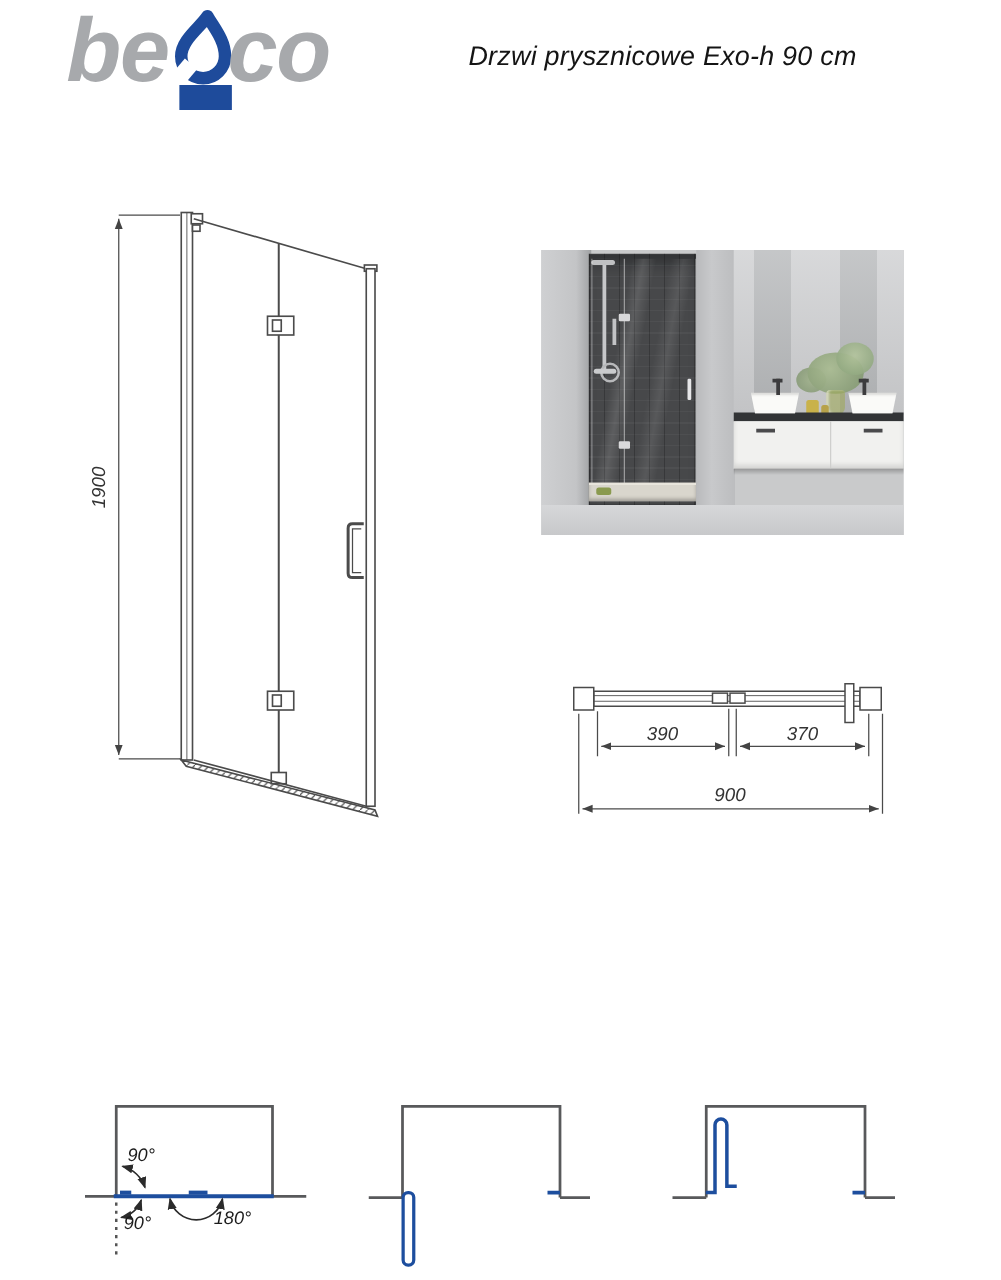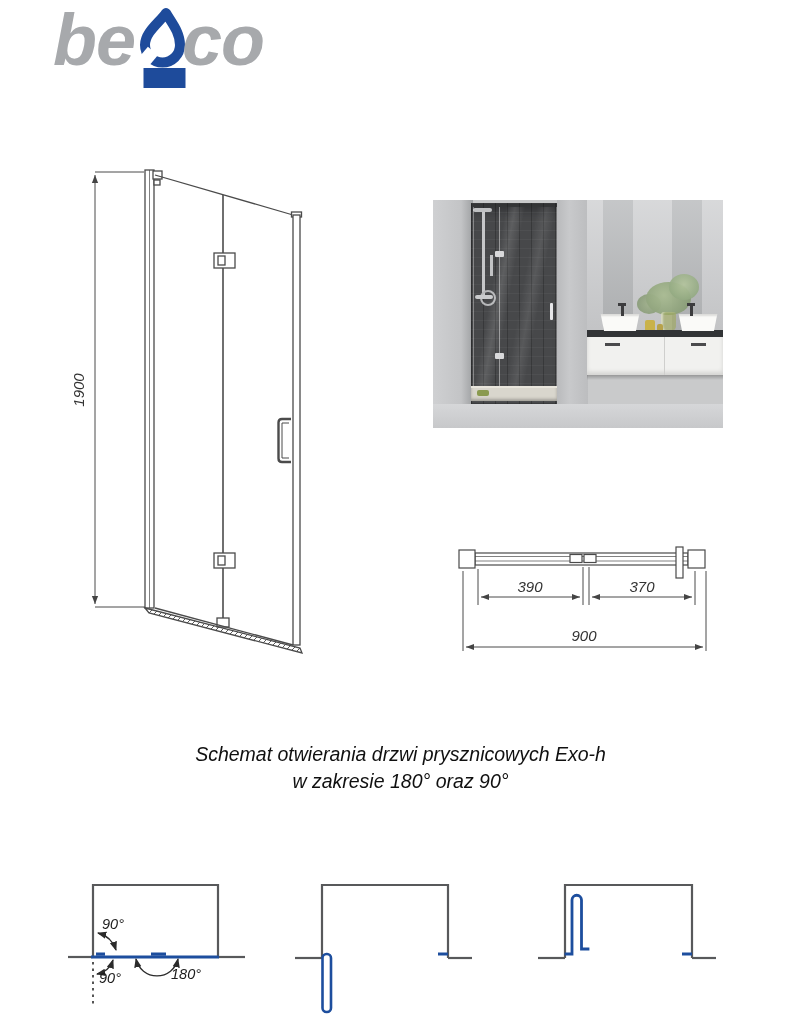--- a/index.html
+++ b/index.html
@@ -74,20 +74,21 @@
   <svg class="abs" style="left:50px;top:2px;" width="215" height="95" viewBox="0 0 215 95">
     <text x="3" y="63" font-family="Liberation Sans, sans-serif" font-size="72" font-weight="bold" letter-spacing="-1" fill="#a7a9ac">be</text>
     <g>
       <path d="M 116,11 C 110,20 95,30 95,43 A 17.5,17.5 0 0 0 130,43 C 130,30 121,20 116,11 Z" fill="none" stroke="#1e4b9b" stroke-width="10" stroke-linejoin="round"></path>
       <rect x="92" y="47" width="13" height="15" fill="#ffffff" transform="rotate(40 98 54)"></rect>
     </g>
     <text x="132" y="63" font-family="Liberation Sans, sans-serif" font-size="72" font-weight="bold" letter-spacing="-1" fill="#a7a9ac">co</text>
     <rect x="93.5" y="66" width="42" height="20" fill="#1e4b9b"></rect>
   </svg>
 
+  <div class="abs" id="page-title">Drzwi prysznicowe Exo-h 90 cm</div>
 
   <svg class="abs" style="left:60px;top:162px;" width="250" height="535" viewBox="0 0 250 535">
     <defs>
       <marker id="arrA" viewBox="0 0 10 10" refX="9" refY="5" markerWidth="9" markerHeight="9" orient="auto-start-reverse">
           <path d="M0,1.5 L9,5 L0,8.5 z" fill="#444"></path>
         </marker>
       <pattern id="hatchP" width="6" height="6" patternUnits="userSpaceOnUse">
         <path d="M0,6 L6,0" stroke="#5a5a5a" stroke-width="1"></path>
       </pattern>
     </defs>
@@ -189,24 +190,20 @@
       <line x1="142" y1="52" x2="242" y2="52" marker-start="url(#arrB)" marker-end="url(#arrB)"></line>
       <line x1="16" y1="102" x2="253" y2="102" marker-start="url(#arrB)" marker-end="url(#arrB)"></line>
     </g>
     <g font-family="Liberation Sans, sans-serif" font-size="15" fill="#333" text-anchor="middle">
       <text x="80" y="47">390</text>
       <text x="192" y="47">370</text>
       <text x="134" y="96">900</text>
     </g>
   </svg>
 
-  <div class="abs" id="schema-caption">
-    <div>Schemat otwierania drzwi prysznicowych Exo-h</div>
-    <div>w zakresie 180° oraz 90°</div>
-  </div>
 
   <svg class="abs" style="left:0;top:862px;" width="801" height="162" viewBox="0 0 801 162">
     <defs>
       <marker id="arrC" viewBox="0 0 10 10" refX="8" refY="5" markerWidth="8" markerHeight="8" orient="auto-start-reverse">
           <path d="M0,1.5 L9,5 L0,8.5 z" fill="#2b2b2b"></path>
         </marker>
     </defs>
 
     <g>
       <g stroke="#58595b" stroke-width="2.2" fill="none">

